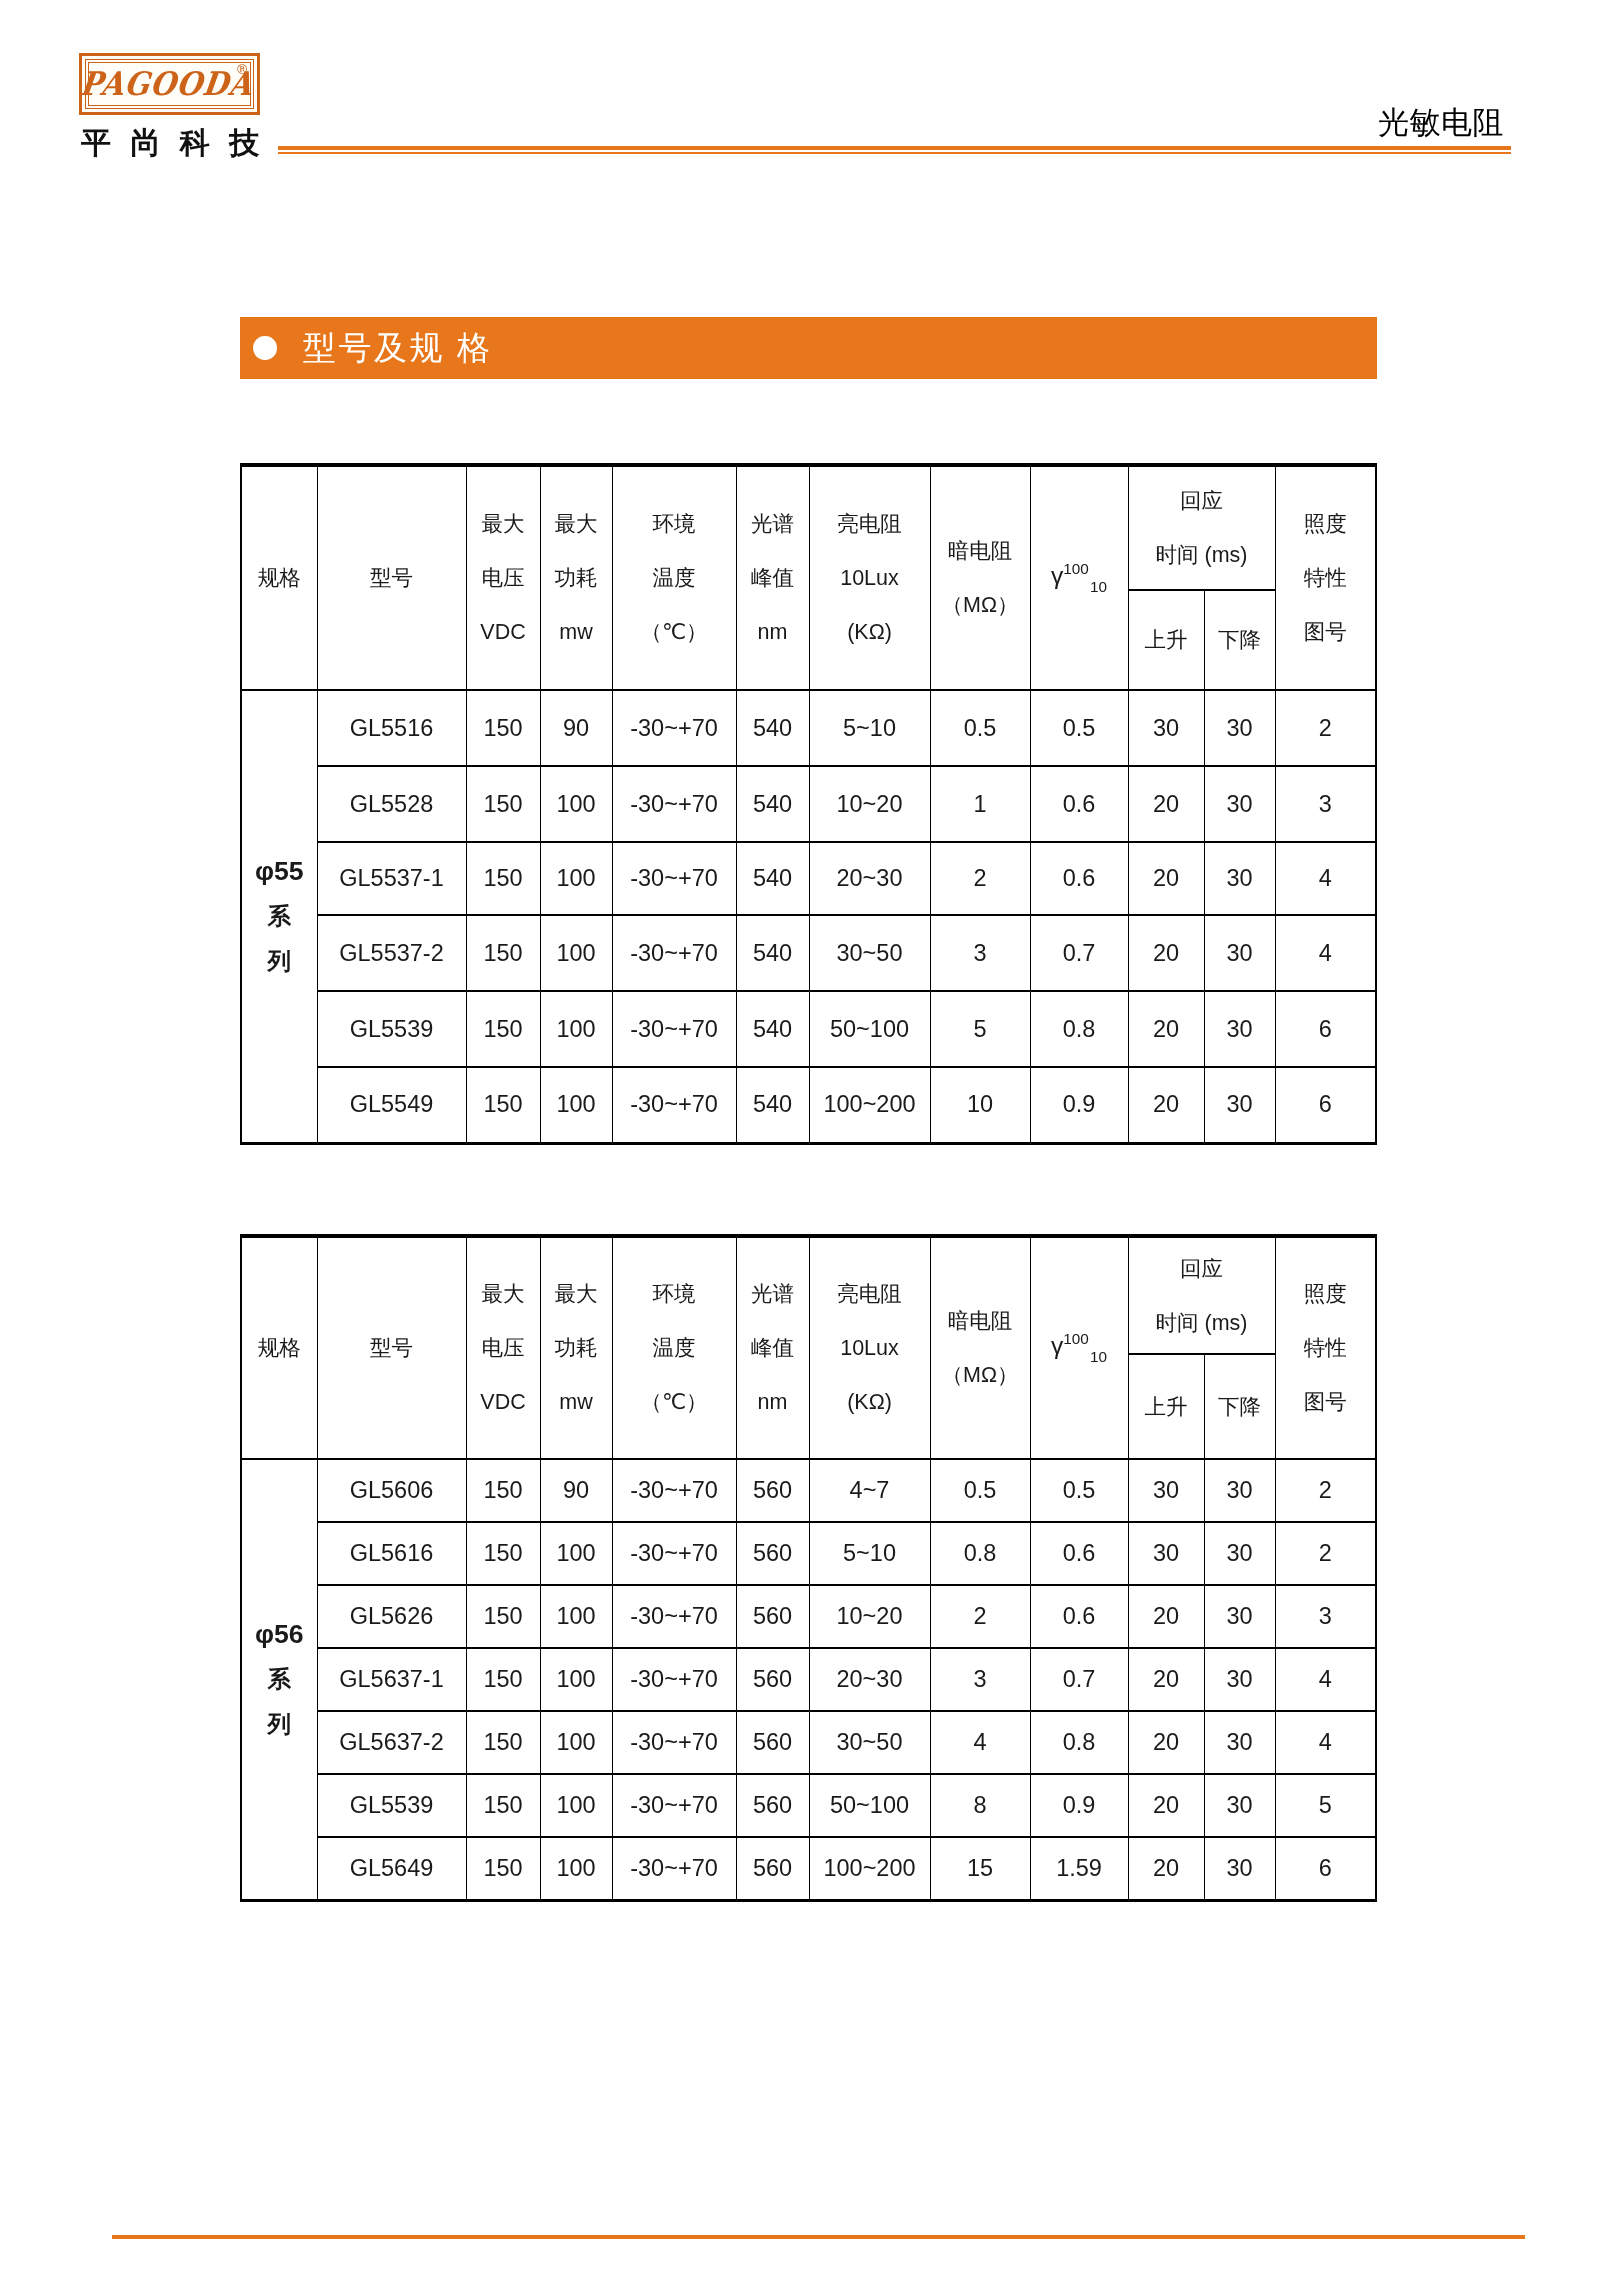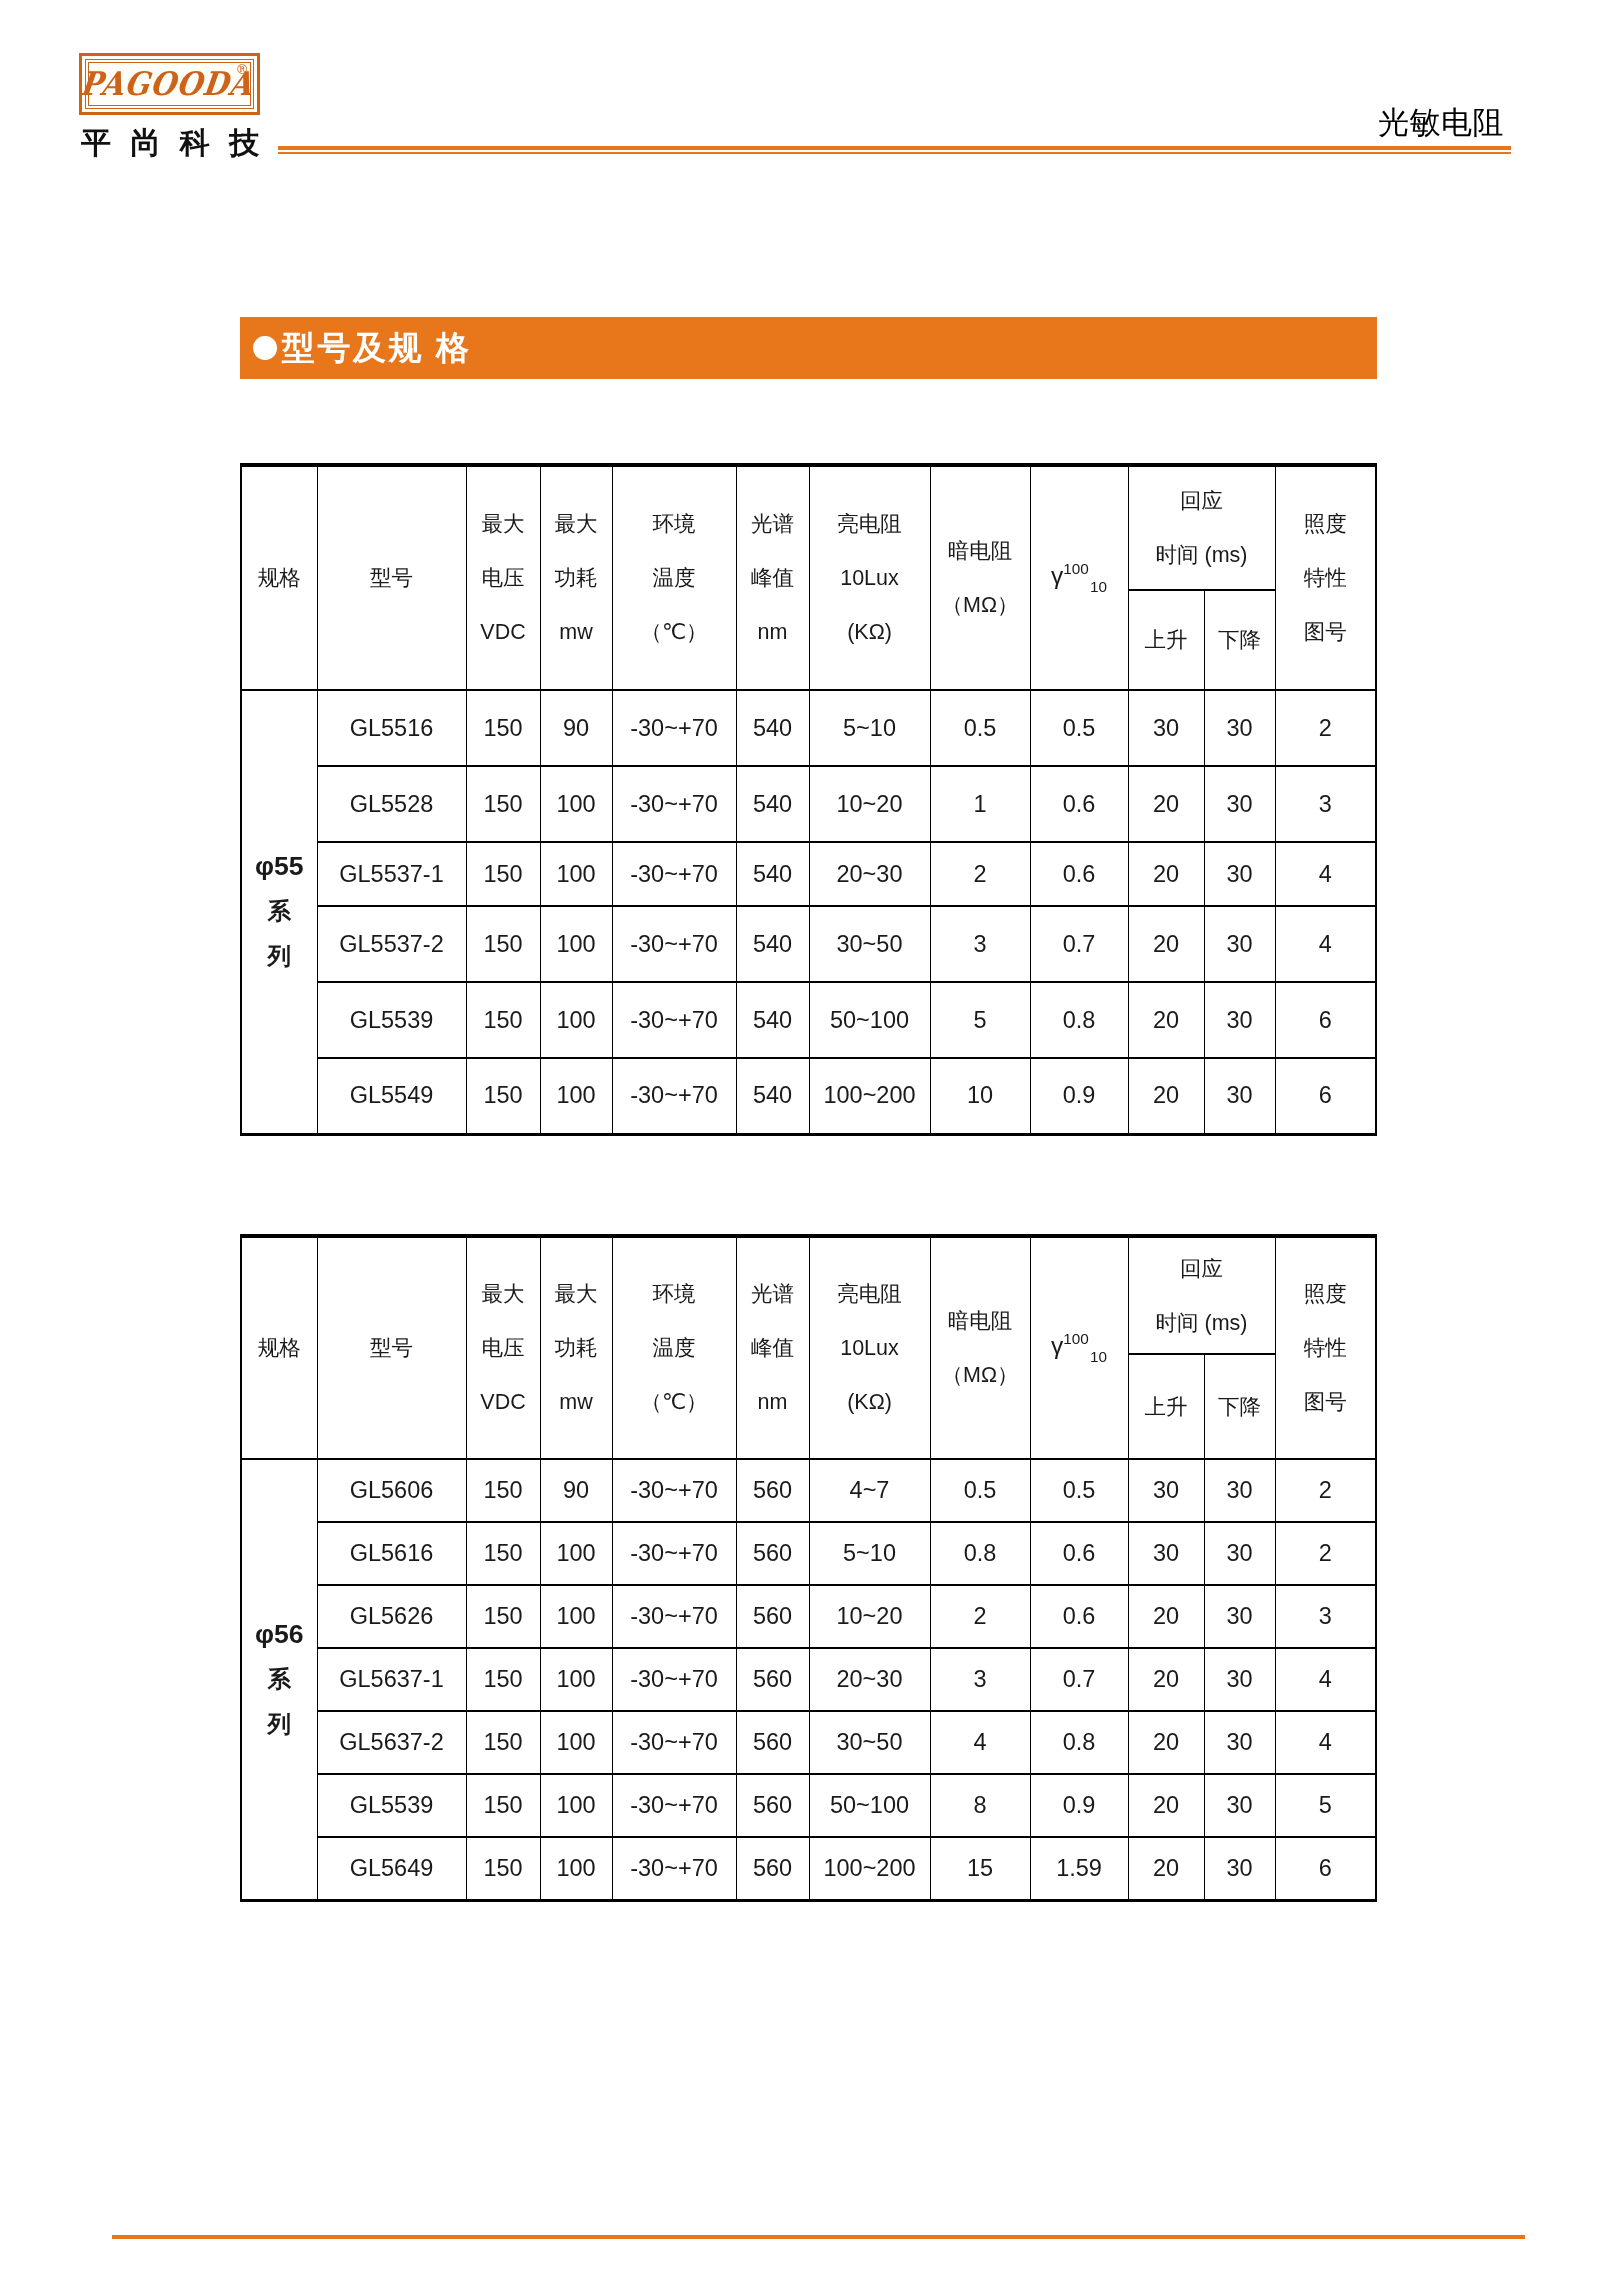--- a/index.html
+++ b/index.html
@@ -38,21 +38,21 @@
   .rule-thick { position:absolute; left:278px; top:146px; width:1233px; height:4.1px;  background:var(--accent,#e8761a); }
   .rule-thin  { position:absolute; left:278px; top:152px; width:1233px; height:2px;  background:var(--accent,#e8761a); }
 
   
   .banner {
     position:absolute; left:240px; top:317px; width:1137px; height:62px;
     background:var(--accent,#e8761a); display:flex; align-items:center;
   }
   .bullet { width:23.5px; height:23.5px; border-radius:50%; background:#fff; margin-left:13.3px; flex:0 0 auto; }
   .banner-title {
-    margin-left:5px; font-size:33px; font-weight:700; color:#fff; letter-spacing:2.6px; white-space:pre;
+    margin-left:26px; font-size:33px; font-weight:400; color:#fff; letter-spacing:2.6px; white-space:pre;
   }
 
   
   .tbl-mount { position:absolute; }
   table.spec {
     border-collapse:collapse; table-layout:fixed; width:1133px; color:#1a1a1a;
     border:2.6px solid #000; border-top-width:4.6px; border-bottom-width:3.6px;
   }
   table.spec td {
     border:1.5px solid #000; border-top-width:2px; border-bottom-width:2px;
@@ -152,21 +152,21 @@
             <td class="dcell">100</td>
             <td class="dcell">-30~+70</td>
             <td class="dcell">540</td>
             <td class="dcell">10~20</td>
             <td class="dcell">1</td>
             <td class="dcell">0.6</td>
             <td class="dcell">20</td>
             <td class="dcell">30</td>
             <td class="dcell">3</td>
           </tr>
-          <tr style="height: 64px;">
+          <tr style="height: 73px;">
             <td class="dcell">GL5537-1</td>
             <td class="dcell">150</td>
             <td class="dcell">100</td>
             <td class="dcell">-30~+70</td>
             <td class="dcell">540</td>
             <td class="dcell">20~30</td>
             <td class="dcell">2</td>
             <td class="dcell">0.6</td>
             <td class="dcell">20</td>
             <td class="dcell">30</td>

